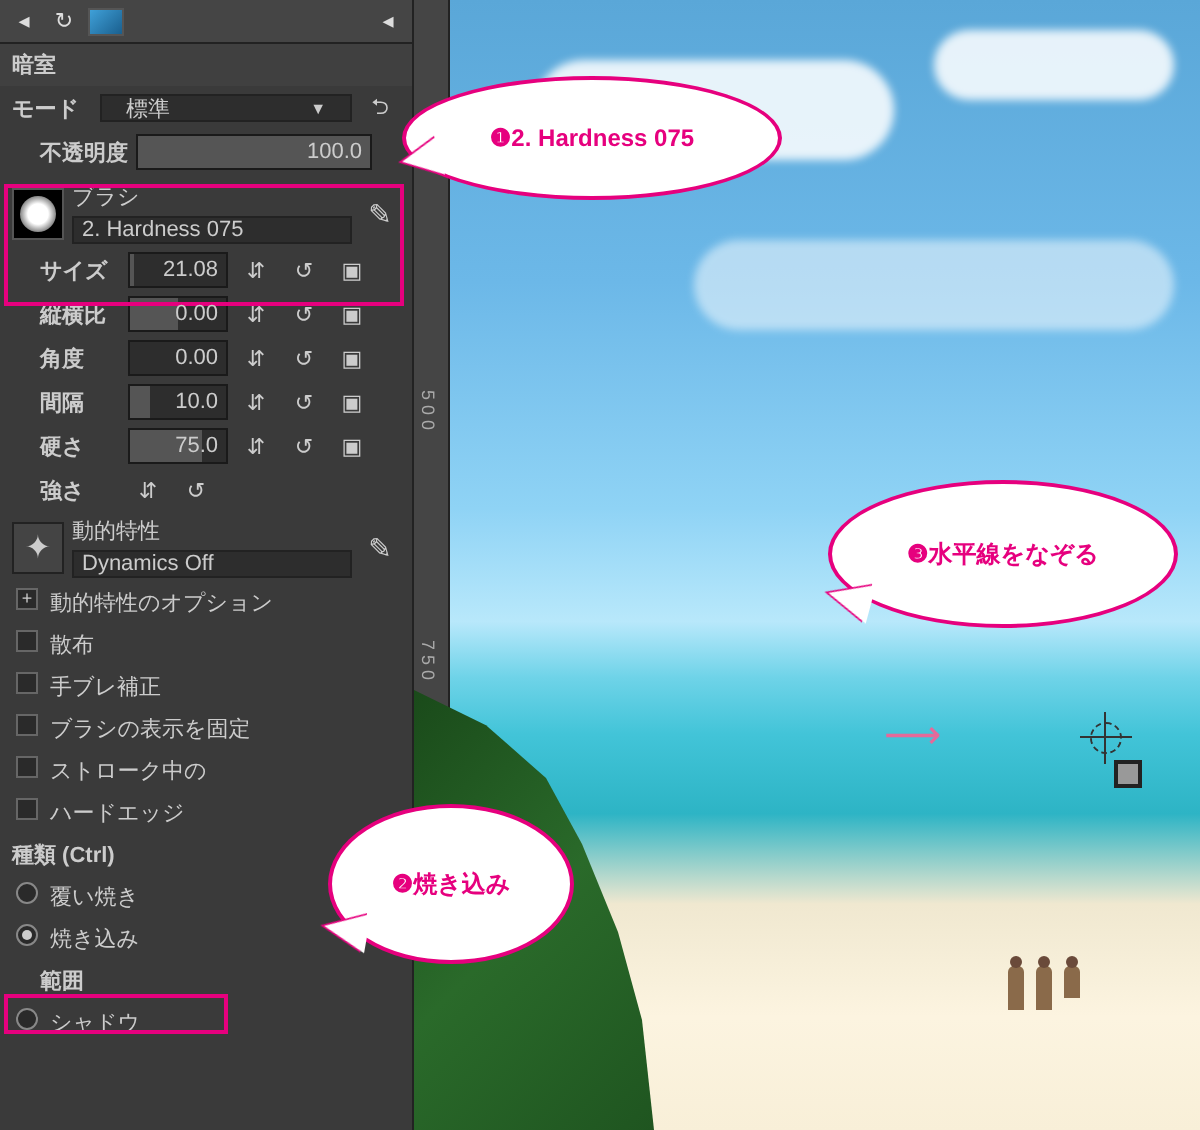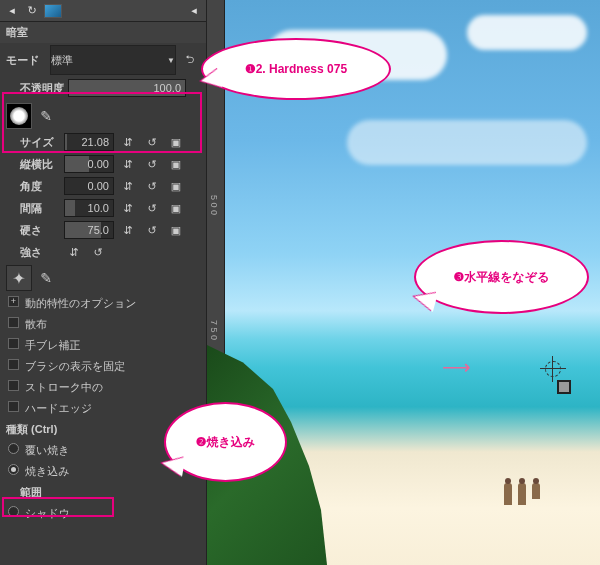--- a/index.html
+++ b/index.html
@@ -7,21 +7,21 @@
   .root { display: flex; width: 600px; height: 565px; }
   .panel { width: 207px; background: #3a3a3a; display: flex; flex-direction: column; border-right: 1px solid #222; }
   .canvas { flex: 1; position: relative; background: linear-gradient(180deg, #5aa7d8 0%, #6cb8e8 25%, #8fd3f5 45%, #b8e8fb 55%, #6ed3e8 60%, #42c4d8 65%, #2db4c5 72%, #f0e8d0 80%, #fcf4e0 90%, #f8efd8 100%); overflow: hidden; }
   .toolbar { display: flex; align-items: center; height: 22px; background: #454545; border-bottom: 1px solid #222; gap: 4px; padding: 0 4px; }
   .toolbar .sq { width: 16px; height: 16px; display: flex; align-items: center; justify-content: center; color: #ddd; }
   .toolbar .grad { width: 18px; height: 14px; background: linear-gradient(135deg, #3fa0d8, #1a5f8e); border: 1px solid #555; }
   .toolbar .right { margin-left: auto; }
   .section-head { padding: 3px 6px; background: #404040; font-weight: bold; }
   .row { display: flex; align-items: center; padding: 2px 6px; gap: 4px; min-height: 22px; }
   .label { flex: 0 0 40px; font-weight: bold; }
-  .dropdown { flex: 1; display: flex; align-items: center; justify-content: space-between; background: #2d2d2d; border: 1px solid #222; height: 30px; padding: 0 0; }
+  .dropdown { flex: 1; display: flex; align-items: center; justify-content: space-between; background: #2d2d2d; border: 1px solid #222; height: 14px; padding: 0 12px; }
   .chevron { font-size: 8px; }
   .iconbtn { width: 20px; height: 18px; display: flex; align-items: center; justify-content: center; color: #ccc; }
   .slider-row { display: flex; align-items: center; padding: 2px 20px; gap: 4px; }
   .slider { flex: 1; position: relative; height: 18px; background: #2d2d2d; border: 1px solid #1a1a1a; display: flex; align-items: center; justify-content: flex-end; padding-right: 4px; overflow: hidden; }
   .slider .fill { position: absolute; left: 0; top: 0; bottom: 0; background: #555; }
   .slider .val { position: relative; z-index: 1; }
   .brush-tile { width: 26px; height: 26px; background: #000; display: flex; align-items: center; justify-content: center; border: 1px solid #555; }
   .brush-tile .circ { width: 18px; height: 18px; border-radius: 50%; background: radial-gradient(circle, #fff 40%, #888 70%, #000 100%); }
   .brush-name { flex: 1; background: #2d2d2d; border: 1px solid #222; height: 24px; display: flex; align-items: center; padding: 0 4px; }
   .dyn-tile { width: 26px; height: 26px; background: #444; border: 1px solid #222; display: flex; align-items: center; justify-content: center; font-size: 16px; }
@@ -84,20 +84,24 @@
       <div class="slider">
         <div class="fill" style="width:100%"></div>
         <span class="val">100.0</span>
       </div>
     </div>
 
     <div class="row" style="padding-top:4px">
       <div class="brush-tile">
           <div class="circ"></div>
         </div>
+      <div style="flex:1;display:flex;flex-direction:column;gap:2px">
+        <span>ブラシ</span>
+        <div class="brush-name">2. Hardness 075</div>
+      </div>
       <span class="iconbtn" style="font-size:14px">✎</span>
     </div>
 
     <div class="slider-row">
       <span class="label">サイズ</span>
       <div class="slider">
         <div class="fill" style="width:4%"></div>
         <span class="val">21.08</span>
       </div>
       <span class="iconbtn">⇵</span>
@@ -150,20 +154,24 @@
     </div>
 
     <div class="slider-row">
       <span class="label">強さ</span>
       <span class="iconbtn">⇵</span>
       <span class="iconbtn">↺</span>
     </div>
 
     <div class="row">
       <div class="dyn-tile">✦</div>
+      <div style="flex:1;display:flex;flex-direction:column;gap:2px">
+        <span>動的特性</span>
+        <div class="brush-name">Dynamics Off</div>
+      </div>
       <span class="iconbtn" style="font-size:14px">✎</span>
     </div>
 
     <div class="check-row">
       <span class="chk plus"></span>
       <span>動的特性のオプション</span>
     </div>
     <div class="check-row">
       <span class="chk"></span>
       <span>散布</span>

